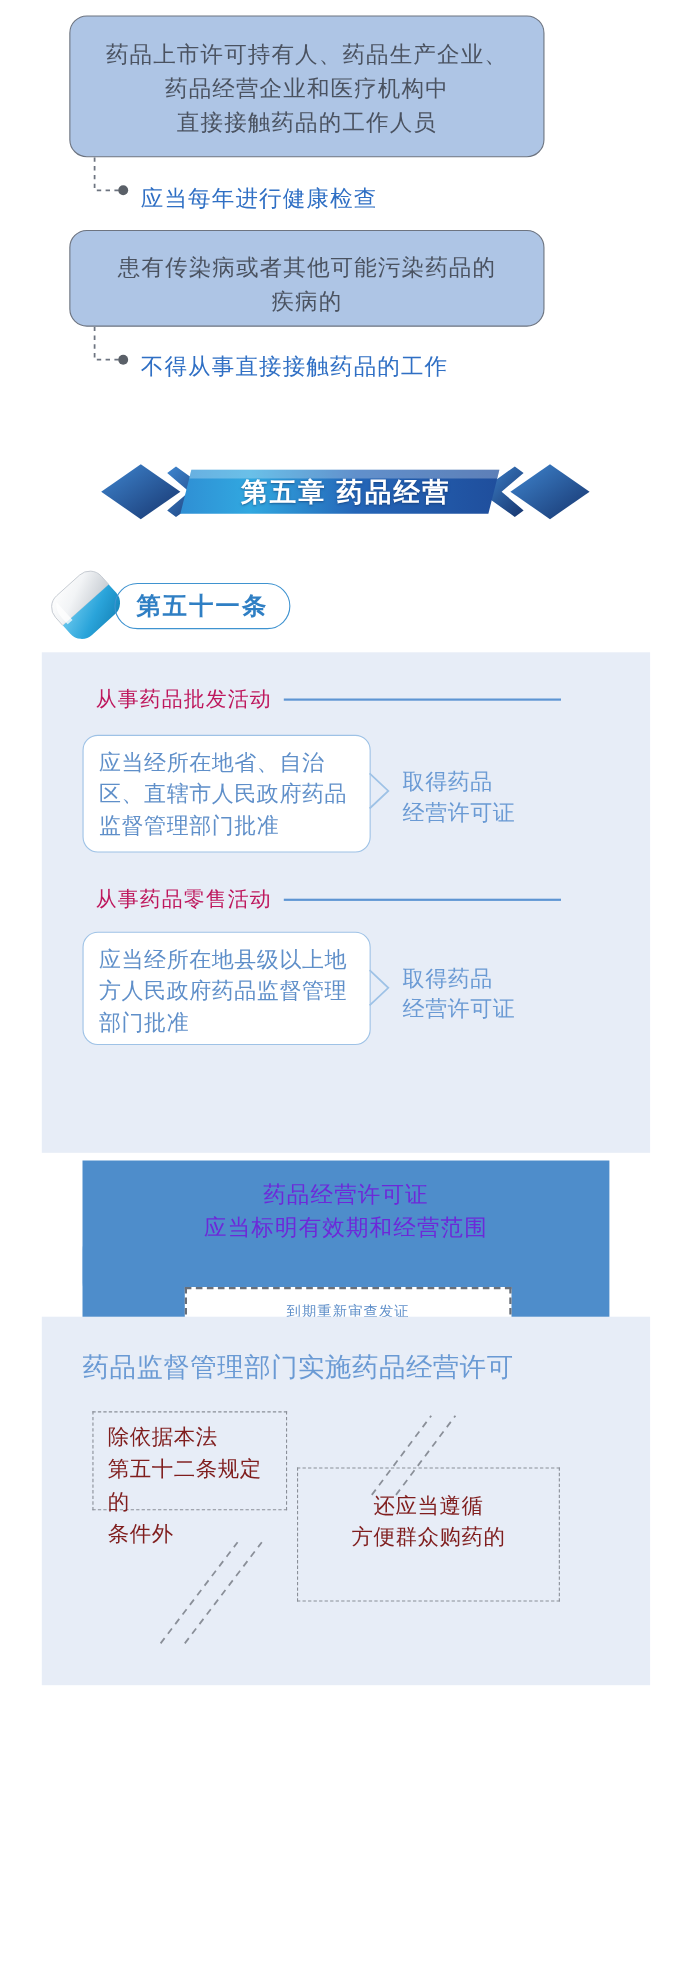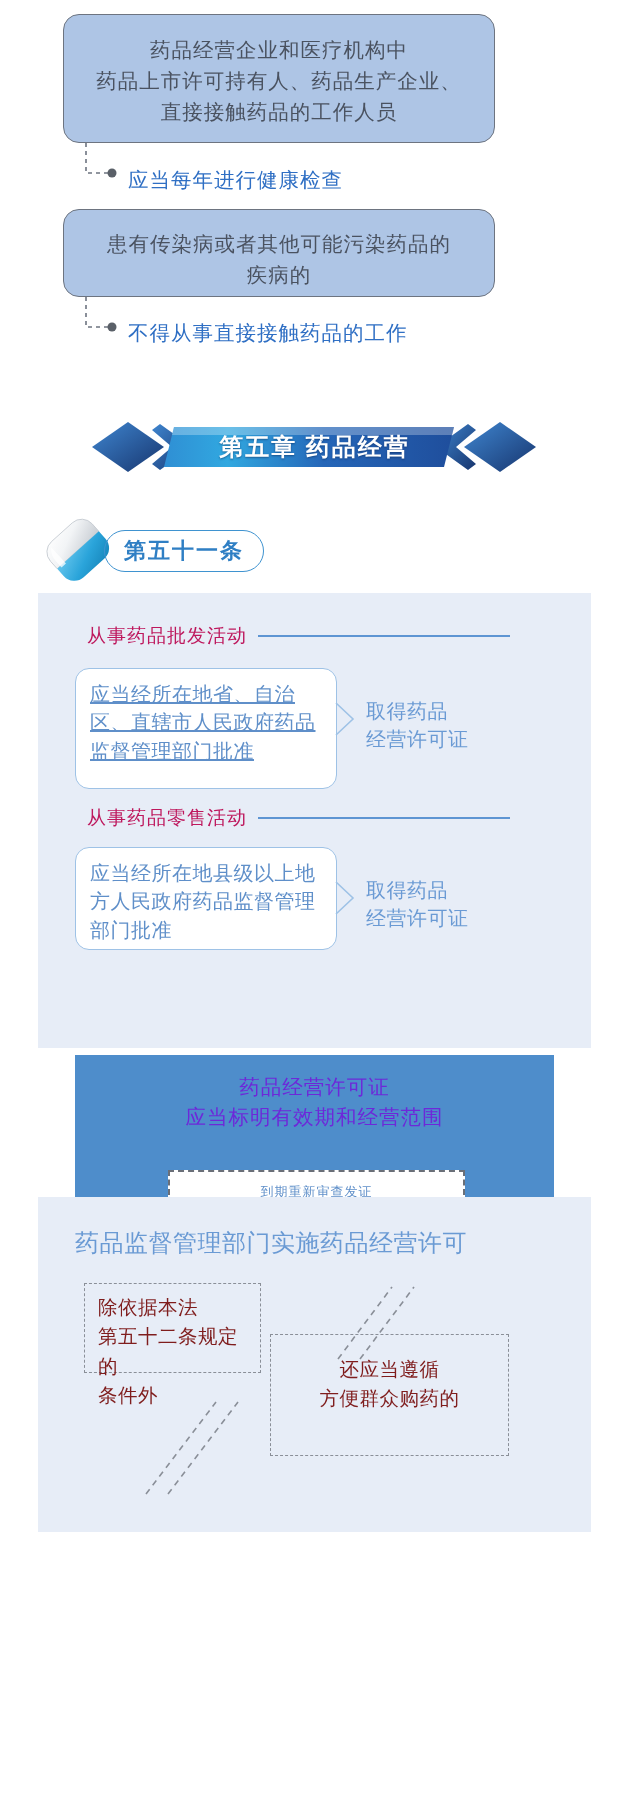--- a/index.html
+++ b/index.html
@@ -223,22 +223,22 @@
     padding-top: 20px;
   }
   .slash-marks { position: absolute; }
 </style>
 </head>
 <body>
 
 <div class="top-section">
 
   <div class="stmt-box stmt-box-1">
+    <span class="line">药品上市许可持有人、药品生产企业、</span>
     <span class="line">药品经营企业和医疗机构中</span>
-    <span class="line">药品上市许可持有人、药品生产企业、</span>
     <span class="line">直接接触药品的工作人员</span>
   </div>
 
   <div class="connector" style="left:82px; top:143px;">
     <svg width="52" height="40" viewBox="0 0 52 40">
       <path d="M4,0 L4,30 L26,30" fill="none" stroke="#6d7480" stroke-width="1.6" stroke-dasharray="4,4"></path>
       <circle cx="30" cy="30" r="4.5" fill="#5a6068"></circle>
     </svg>
   </div>
   <div class="result-text result-1">应当每年进行健康检查</div>
@@ -309,21 +309,21 @@
     </svg>
   </div>
   <div class="article-pill"></div>
   <div class="article-pill-label">第五十一条</div>
 </div>
 
 <div class="panel-light panel-a"></div>
 
 <div class="sub-head" style="left:87px; top:623px;">从事药品批发活动</div>
 <div class="sub-rule" style="left:258px; top:635px; width:252px;"></div>
-<div class="callout" style="left:75px; top:668px; width:262px; height:121px;text-decoration:underline;">应当经所在地省、自治区、直辖市人民政府药品监督管理部门批准</div>
+<div class="callout" style="left:75px; top:668px; width:262px; height:107px;">应当经所在地省、自治区、直辖市人民政府药品监督管理部门批准</div>
 <div class="callout-arrow" style="left:335px; top:702px;">
   <svg width="26" height="34" viewBox="0 0 26 34">
     <path d="M1,1 L18,17 L1,33" fill="none" stroke="#9ec2e6" stroke-width="1.6"></path>
   </svg>
 </div>
 <div class="outcome" style="left:366px; top:697px;">
   <div>取得药品</div>
   <div>经营许可证</div>
 </div>
 

